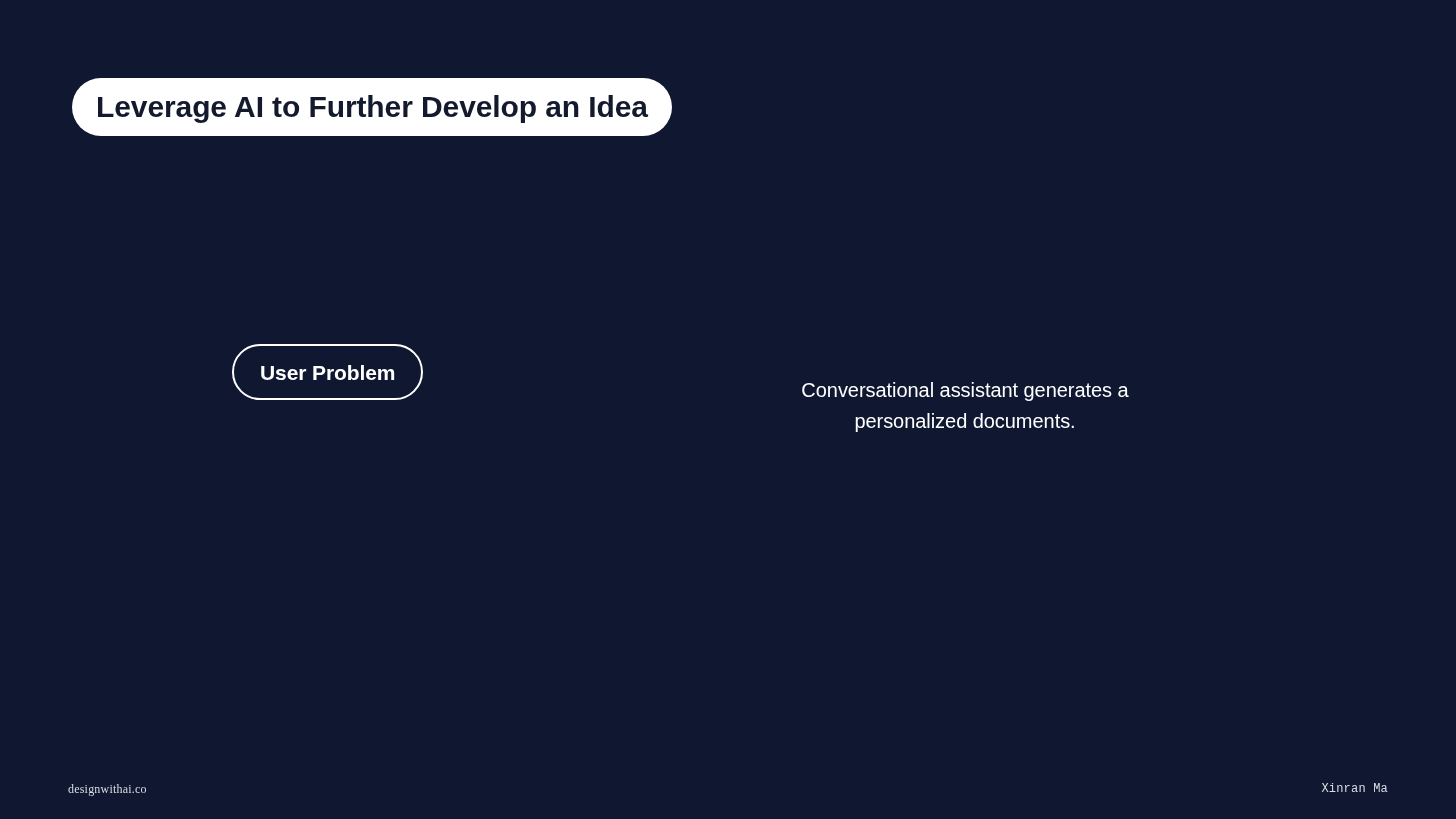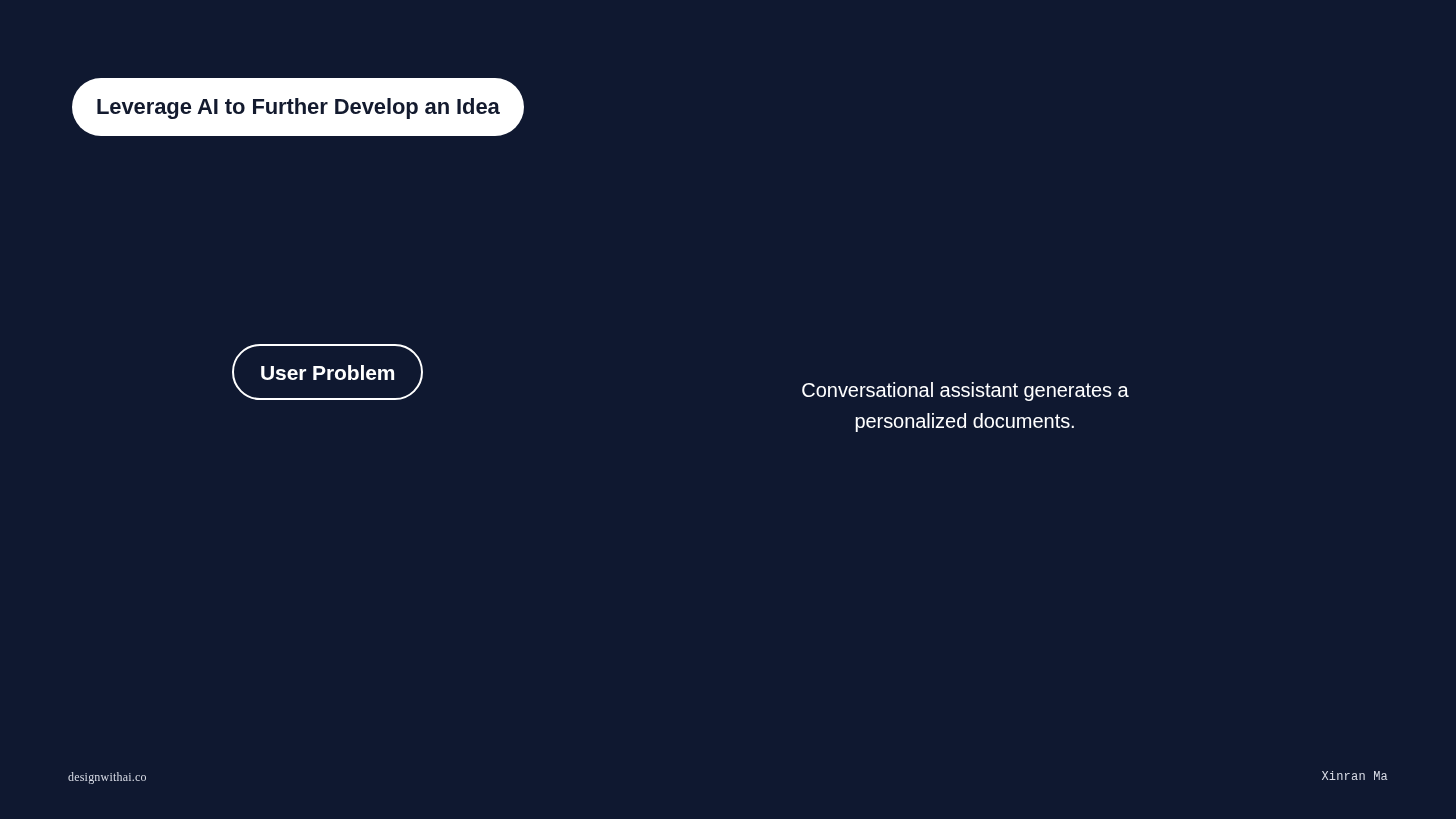--- a/index.html
+++ b/index.html
@@ -30,21 +30,21 @@
     top: 78px;
     height: 58px;
     box-sizing: border-box;
     display: flex;
     align-items: center;
     padding: 0 24px;
     background: #ffffff;
     border-radius: 29px;
   }
   .title-pill-label {
-    font-size: 22px;
+    font-size: 30px;
     font-weight: bold;
     color: #131a2e;
     letter-spacing: -0.1px;
     white-space: nowrap;
     line-height: 1;
   }
 
   
   .columns {
     position: absolute;
@@ -102,21 +102,21 @@
   
   .footer {
     position: absolute;
     left: 0;
     bottom: 0;
     width: 1456px;
     height: 60px;
   }
   .footer-left, .footer-right {
     position: absolute;
-    bottom: 36px;
+    bottom: 24px;
     font-family: "Liberation Serif", serif;
     font-size: 12px;
     color: #d9dce6;
     letter-spacing: 0.2px;
     line-height: 1;
     white-space: nowrap;
   }
   .footer-left { left: 68px; }
   .footer-right { right: 68px; font-family: Liberation Mono, monospace; }
 </style>

